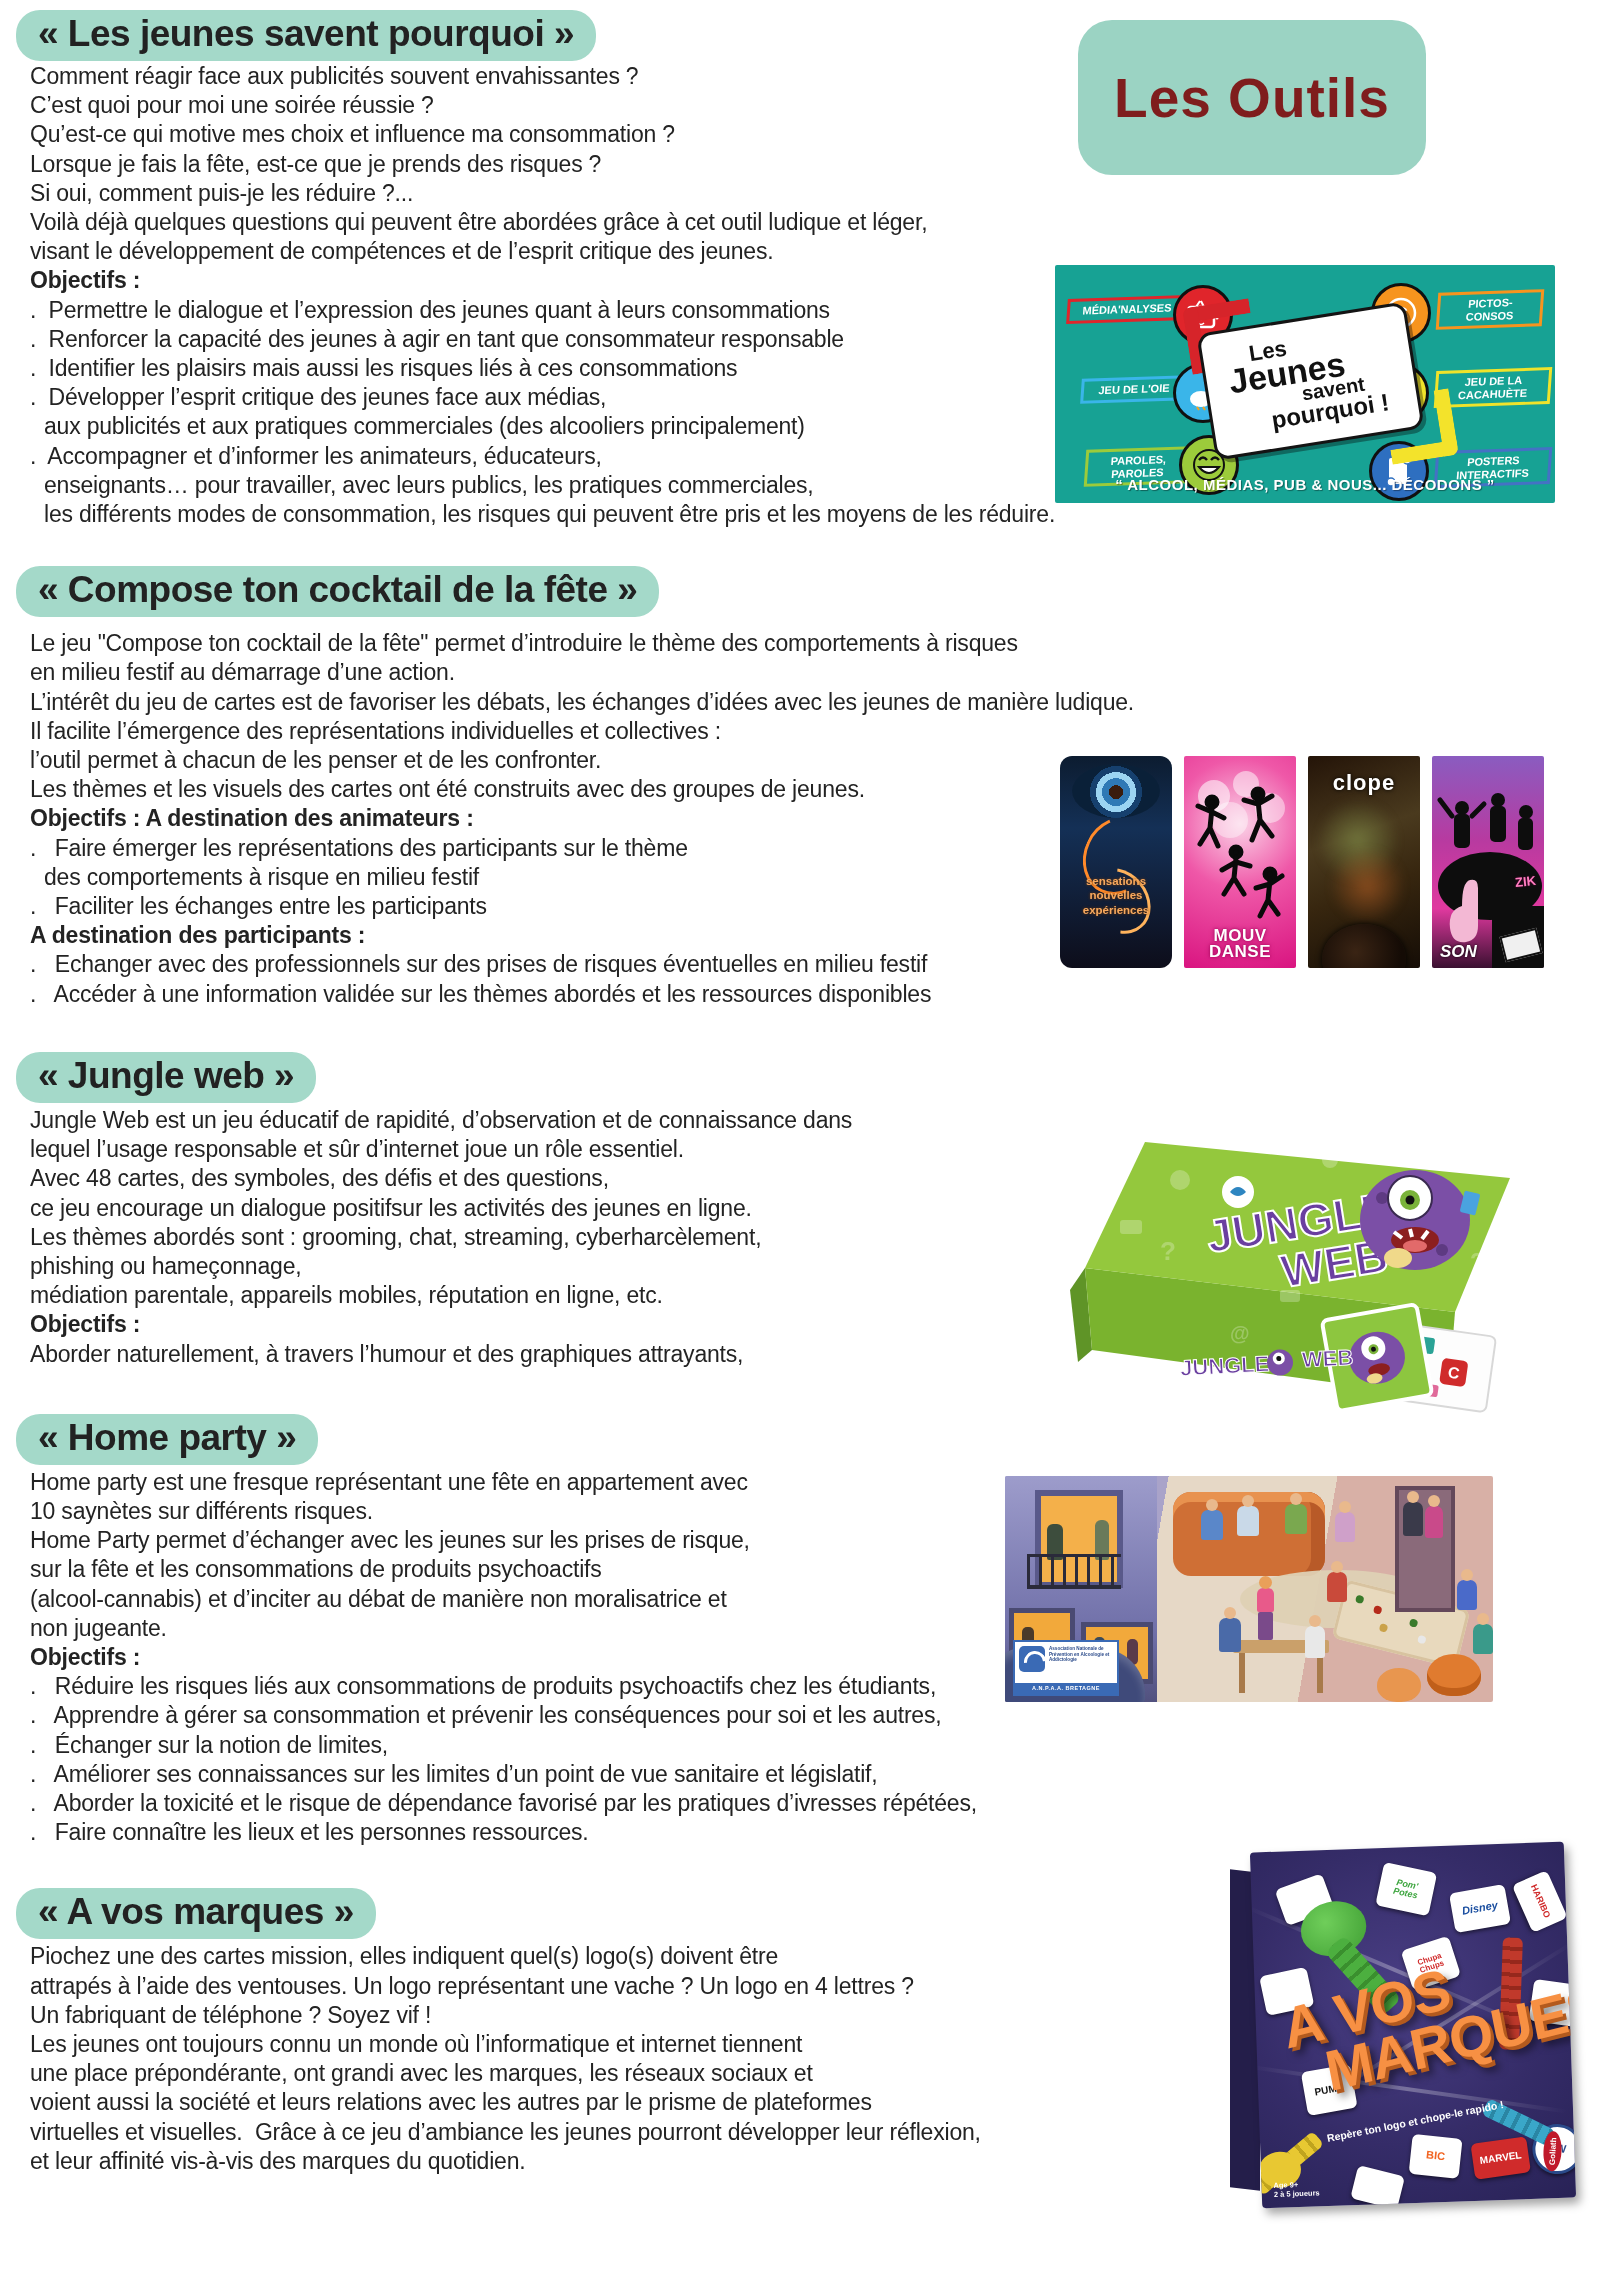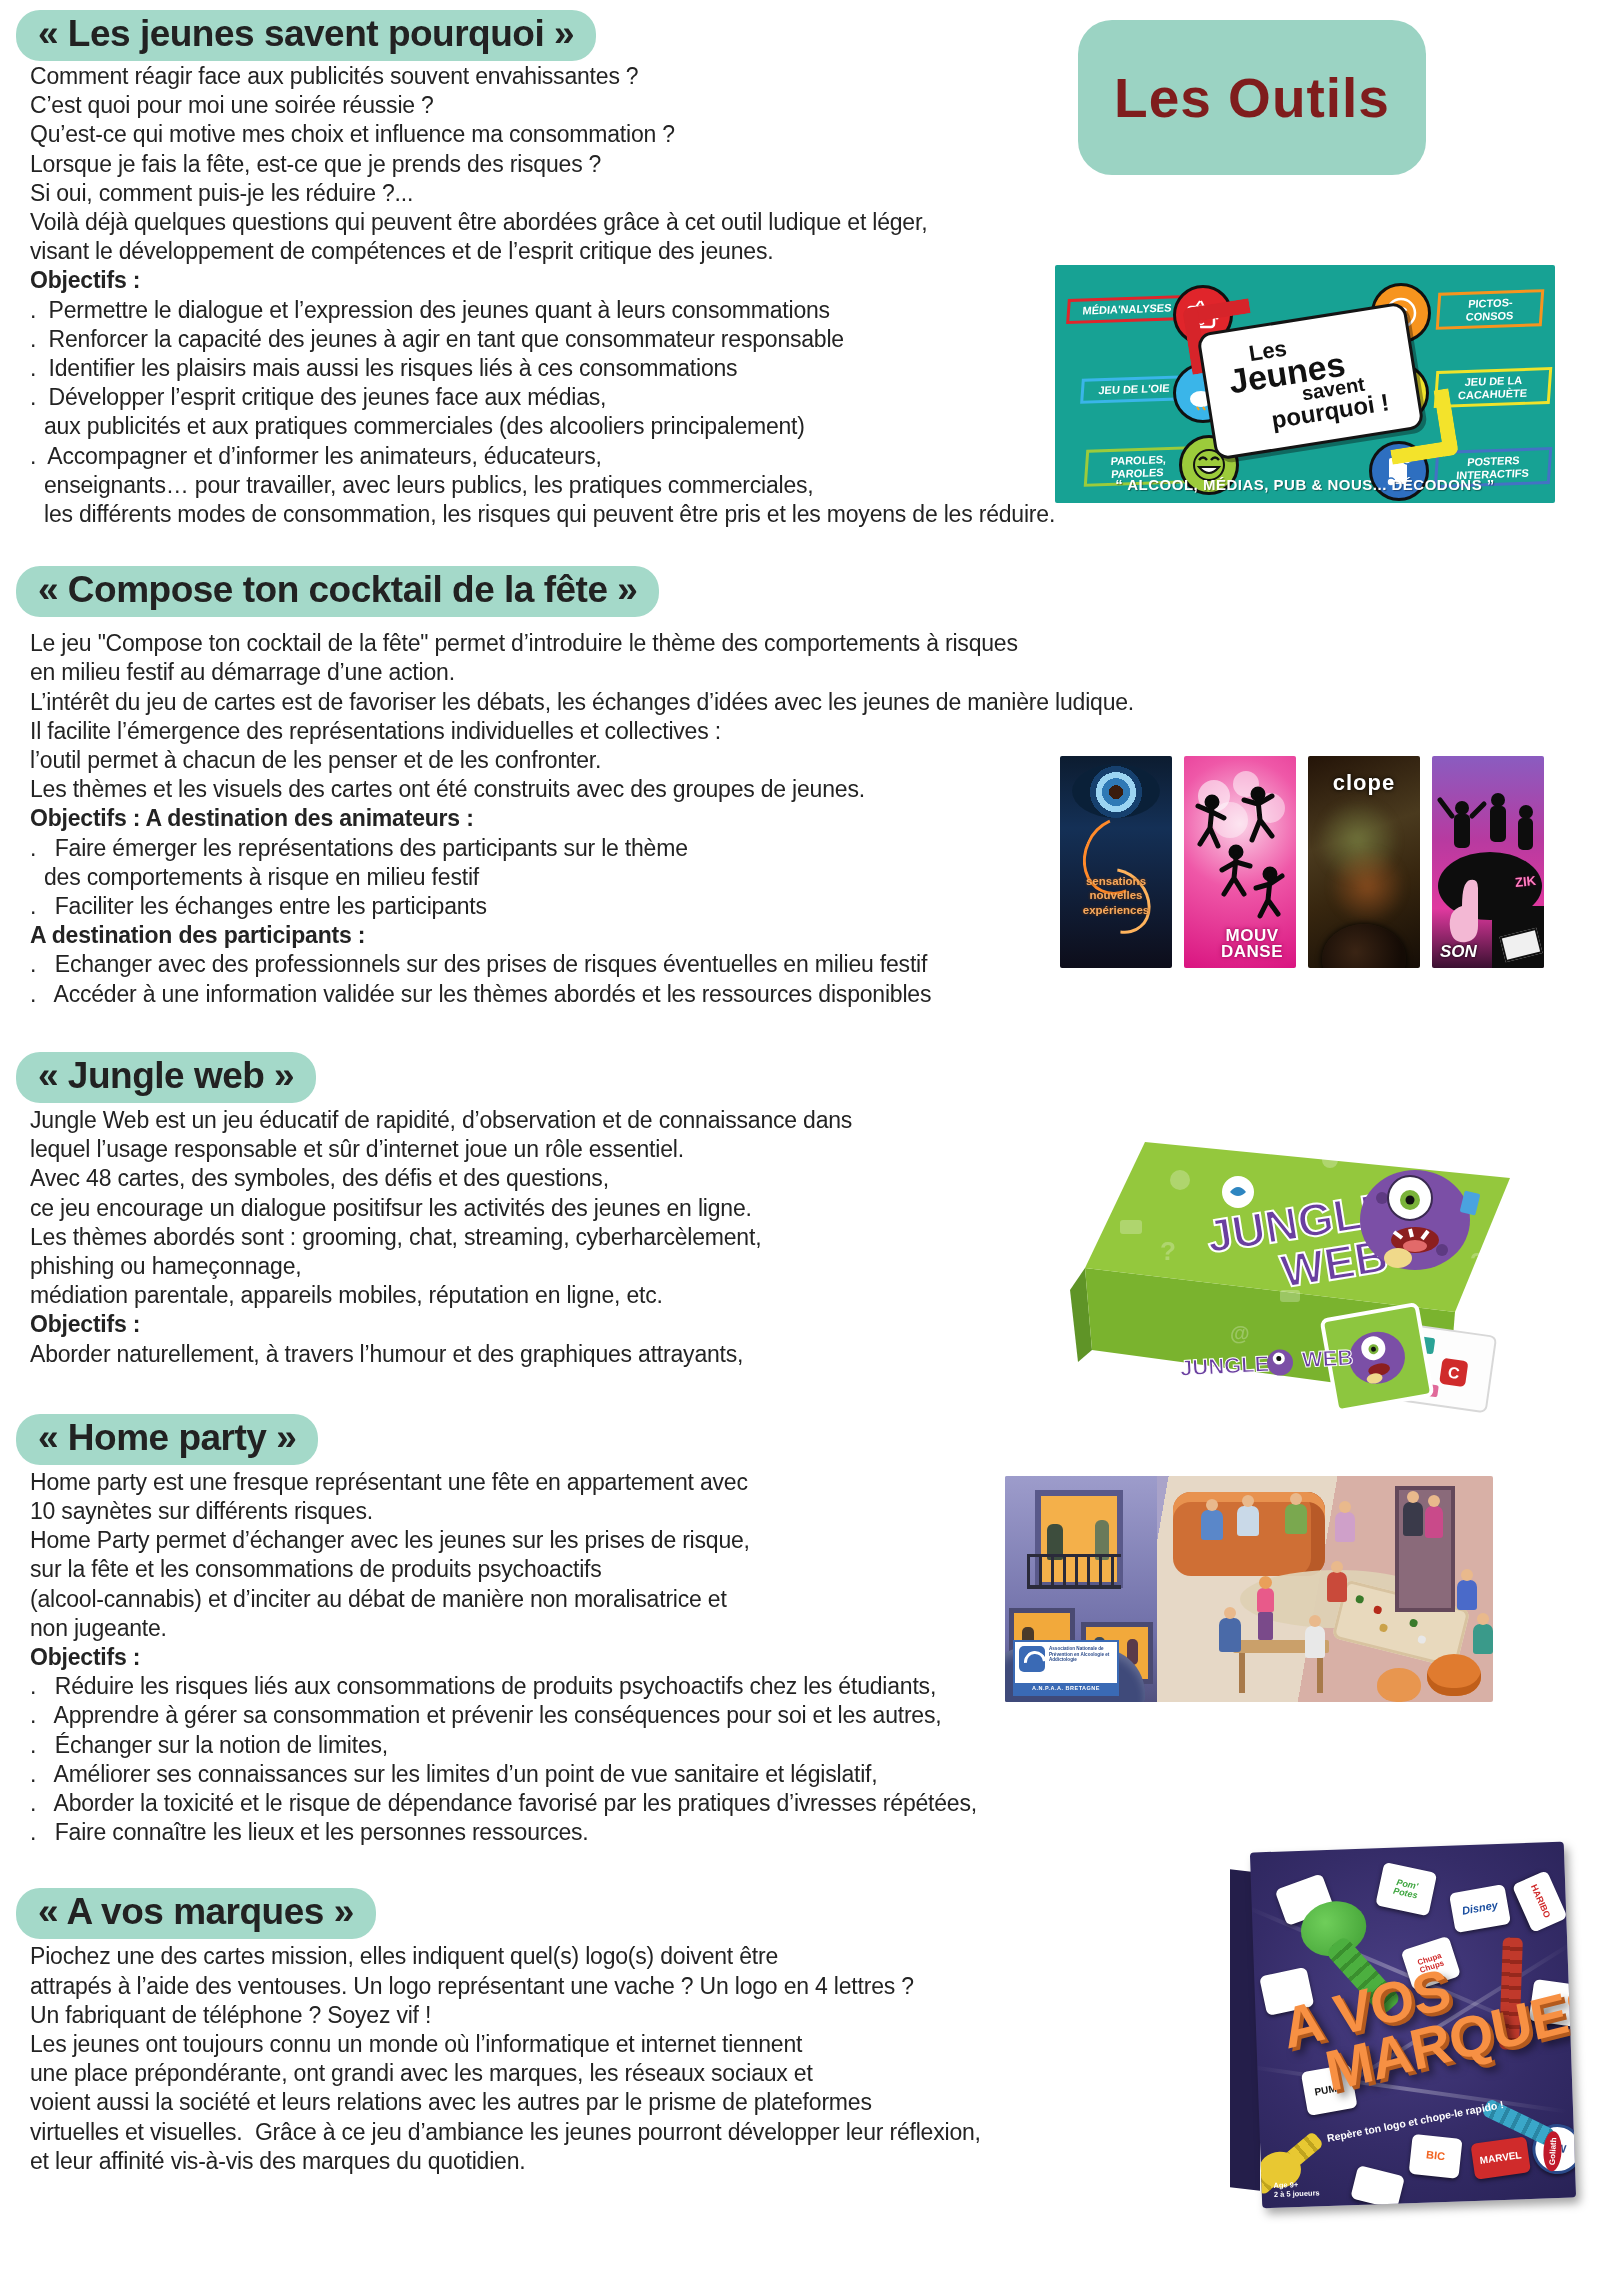--- a/index.html
+++ b/index.html
@@ -34,31 +34,31 @@
          box-shadow:3px 4px 0 rgba(0,0,0,.35);color:#111;font-weight:bold;}
   .ccard div{white-space:pre;line-height:1;}
   .corner{position:absolute;width:52px;height:52px;transform:rotate(-9deg);}
   .corner.red{left:132px;top:38px;border-top:15px solid #d6242a;border-left:15px solid #d6242a;border-top-left-radius:8px;}
   .corner.yel{left:332px;top:128px;border-bottom:15px solid #f3e32b;border-right:15px solid #f3e32b;border-bottom-right-radius:8px;}
   .btag{position:absolute;left:0;bottom:10px;width:100%;text-align:center;color:#fff;
         font-weight:bold;font-size:15px;letter-spacing:.5px;text-shadow:1px 1px 1px rgba(0,0,0,.4);}
   
   .pcards{position:absolute;left:1060px;top:756px;display:flex;gap:12px;}
   .pcard{width:112px;height:212px;position:relative;overflow:hidden;border-radius:2px;}
-  .pc1{background:linear-gradient(180deg,#0c1c30 0%,#143056 34%,#0d0d1a 100%);}
+  .pc1{background:linear-gradient(180deg,#0c1c30 0%,#143056 34%,#0d0d1a 100%);border-radius:12px;}
   .pc1 .eye{position:absolute;left:12px;top:8px;width:88px;height:54px;border-radius:50%;
         background:radial-gradient(circle at 50% 52%,#3a1c0c 0 7px,#2f79b5 7px 14px,#9bd4f2 14px 20px,#16406e 20px 26px,#0a2038 26px);}
   .pc1 .swirl{position:absolute;border:3px solid #ff8a2a;border-radius:50%;
         border-top-color:transparent;border-right-color:transparent;}
   .pc1 .sw1{left:24px;top:60px;width:62px;height:74px;transform:rotate(25deg);}
   .pc1 .sw2{left:30px;top:110px;width:52px;height:64px;transform:rotate(140deg);border-color:#ffb35c transparent transparent #ffb35c;}
   .pc1 .cap{position:absolute;left:0;top:118px;width:100%;text-align:center;color:#f7a95f;
         font-weight:bold;font-size:11.5px;line-height:1.25;white-space:pre-line;text-shadow:0 0 3px #7a3a00;}
   .pc2{background:radial-gradient(circle at 50% 32%,#fbd3e7 0%,#ef58a8 42%,#d91480 100%);}
-  .pc2 .cap{position:absolute;left:12px;bottom:8px;width:100%;text-align:center;color:#fff;font-weight:bold;
+  .pc2 .cap{position:absolute;left:0;bottom:8px;width:100%;text-align:center;color:#fff;font-weight:bold;
         font-size:17px;line-height:.95;white-space:pre-line;letter-spacing:.5px;
         text-shadow:0 0 2px #a8095e,0 0 5px #a8095e;}
   .pc3{background:linear-gradient(160deg,#241408 0%,#4a3a1e 38%,#37260f 62%,#150d06 100%);}
   .pc3 .smoke1{position:absolute;left:10px;top:40px;width:80px;height:90px;border-radius:50%;
         background:radial-gradient(circle,#8a9a4f99,transparent 70%);filter:blur(4px);}
   .pc3 .smoke2{position:absolute;left:22px;top:90px;width:75px;height:80px;border-radius:50%;
         background:radial-gradient(circle,#c96a2a88,transparent 70%);filter:blur(4px);}
   .pc3 .cap{position:absolute;left:0;top:14px;width:100%;text-align:center;color:#fff;
         font-weight:bold;font-size:22px;letter-spacing:1px;text-shadow:0 0 4px #000;}
   .pc3 .glass{position:absolute;left:14px;bottom:-26px;width:84px;height:70px;border-radius:50%;

